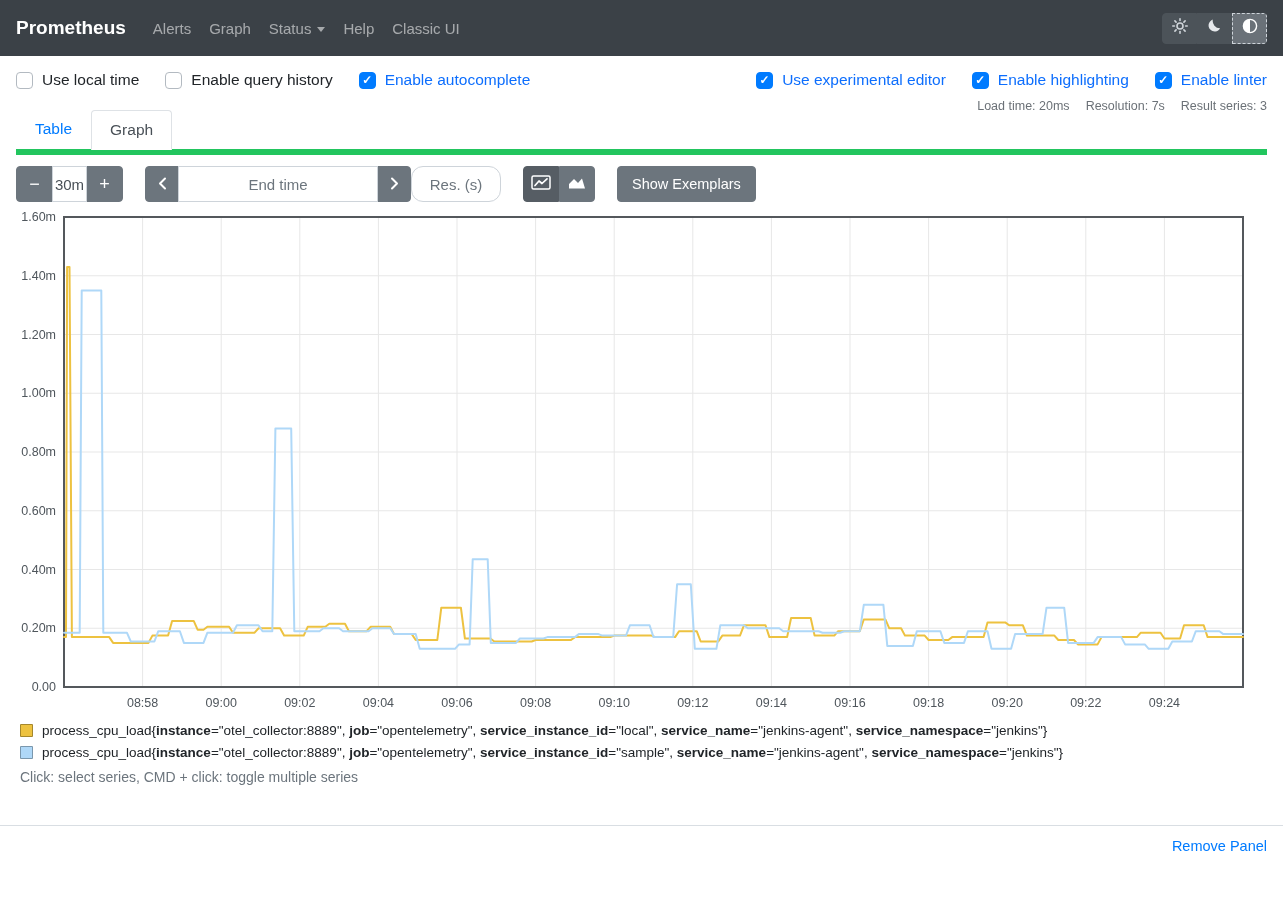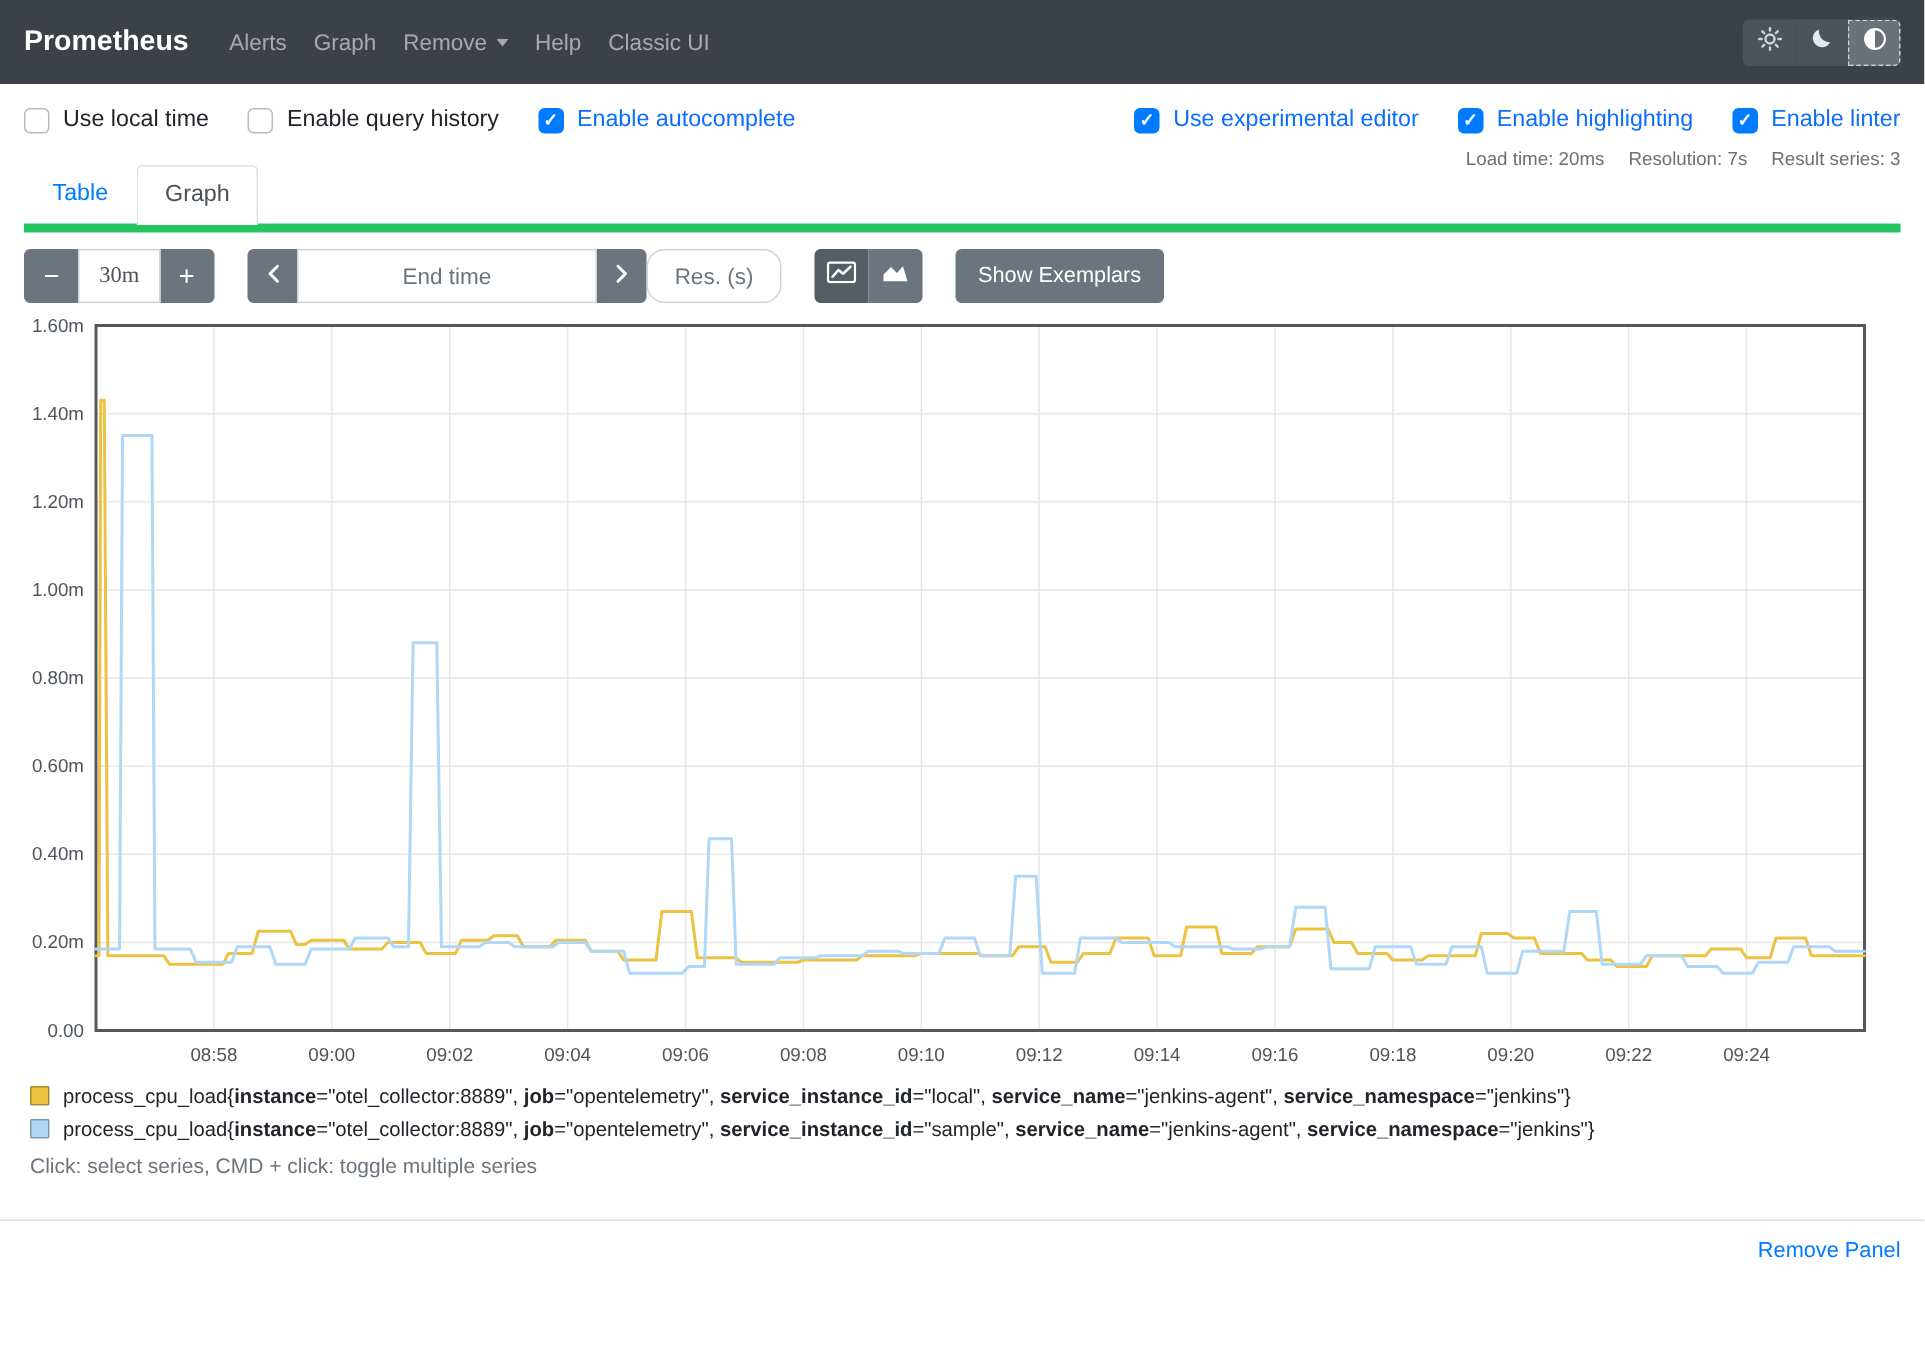--- a/index.html
+++ b/index.html
@@ -14,21 +14,21 @@
   .nav-link.caret::after { content:""; display:inline-block; margin-left:6px; vertical-align:2px;
     border-left:4.5px solid transparent; border-right:4.5px solid transparent; border-top:5px solid rgba(255,255,255,.55); }
   .theme-group { margin-left:auto; display:flex; }
   .theme-btn { width:35px; height:31px; background:#4c5359; border:1px solid #4c5359;
     display:flex; align-items:center; justify-content:center; cursor:pointer; }
   .theme-btn:first-child { border-radius:4px 0 0 4px; }
   .theme-btn:last-child { border-radius:0 4px 4px 0; }
   .theme-btn.active { background:#6a7178; border:1px dashed #ced4da; }
 
   
-  .panel { padding:0 16px 28px; border-bottom:1px solid #d9dee3; }
+  .panel { padding:0 16px 40px; border-bottom:1px solid #d9dee3; }
 
   .options-row { margin-top:12px; display:flex; align-items:center; font-size:15.5px; height:24px; }
   .opt-group { display:flex; align-items:center; }
   .opt-group.right { margin-left:auto; }
   .opt { display:flex; align-items:center; margin-right:26px; cursor:pointer; }
   .opt-group.right .opt:last-child { margin-right:0; }
   .cb { width:17px; height:17px; border:1px solid #b3bac1; border-radius:4px; background:#fff;
     margin-right:9px; display:flex; align-items:center; justify-content:center; flex:0 0 17px; }
   .cb.checked { background:#007bff; border-color:#007bff; }
   .cb.checked::after { content:"✓"; color:#fff; font-size:12px; font-weight:bold; line-height:1; }
@@ -64,21 +64,21 @@
   .btn-sec { background:#6c757d; border:1px solid #6c757d; color:#fff; height:36px;
     display:flex; align-items:center; justify-content:center; cursor:pointer; font-size:15px; font-family:inherit; }
   .btn-l { border-radius:4px 0 0 4px; }
   .btn-r { border-radius:0 4px 4px 0; }
   .btn-solo { border-radius:4px; }
   .w36 { width:37px; }
   .w34 { width:34px; }
   .ctl-input { border:1px solid #ced4da; height:36px; text-align:center; font-size:15px; color:#495057;
     font-family:inherit; outline:none; margin-left:-1px; margin-right:-1px; position:relative; }
   .ctl-input::placeholder { color:#6c757d; }
-  .in-range { width:55px;font-family:Liberation Serif, serif; }
+  .in-range { width:35px; }
   .in-end { width:200px; }
   .in-res { width:90px; border-radius:12px; margin:0;text-align:center; }
   .toggle-btn { width:36px; height:36px; border:1px solid #6c757d; background:#6c757d;
     display:flex; align-items:center; justify-content:center; cursor:pointer; }
   .toggle-btn.active { background:#565d64; border-color:#565d64; }
   .btn-exemplars { padding:0 14px; font-size:14.5px; }
 
   
   .chart-wrap { margin-top:9px; }
   #chart-svg { display:block; width:1251px; height:500px; }
@@ -96,21 +96,21 @@
   .remove-link { color:#007bff; font-size:14.5px; text-decoration:none; cursor:pointer; }
 </style>
 </head>
 <body>
 
 <nav class="navbar">
   <a class="brand">Prometheus</a>
   <div class="nav-links">
       <a class="nav-link">Alerts</a>
       <a class="nav-link">Graph</a>
-      <a class="nav-link caret">Remove</a>
+      <a class="nav-link caret">Status</a>
       <a class="nav-link">Help</a>
       <a class="nav-link">Classic UI</a>
     </div>
   <div class="theme-group">
     <div class="theme-btn">
       <span>
         <svg width="16" height="16" viewBox="0 0 16 16">
             <circle cx="8" cy="8" r="3" fill="none" stroke="#cfd4d9" stroke-width="1.6"></circle>
             <g stroke="#cfd4d9" stroke-width="1.6" stroke-linecap="round">
               <line x1="8" y1="0.8" x2="8" y2="2.4"></line>

